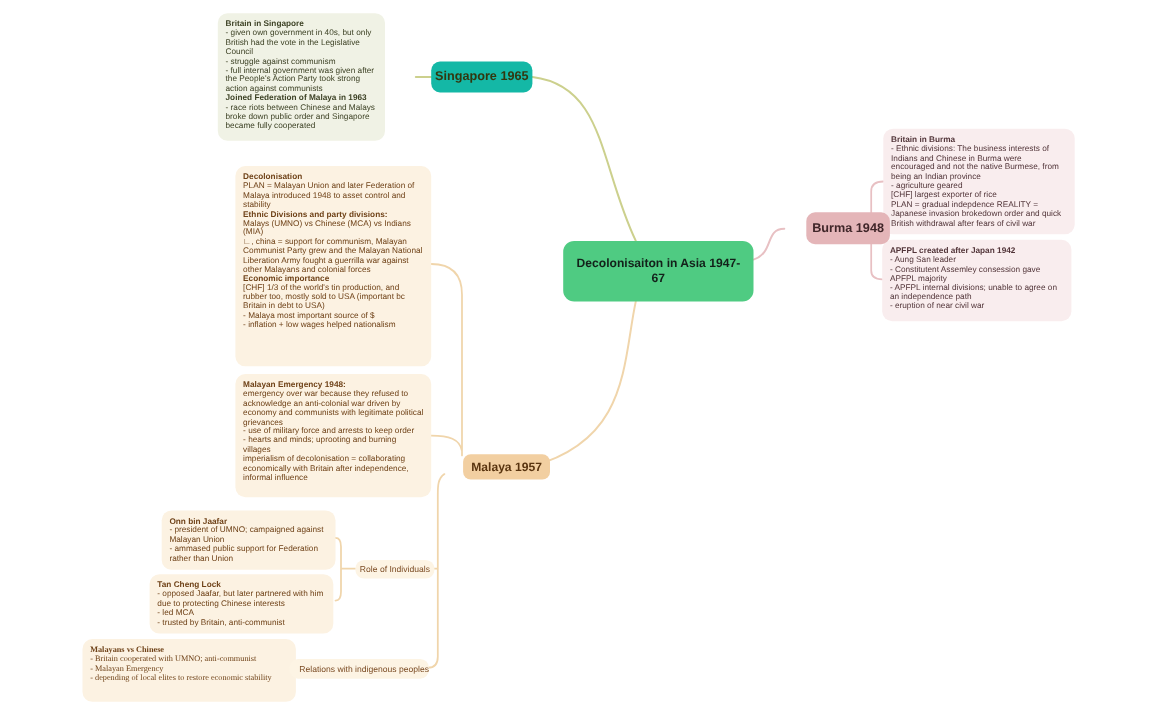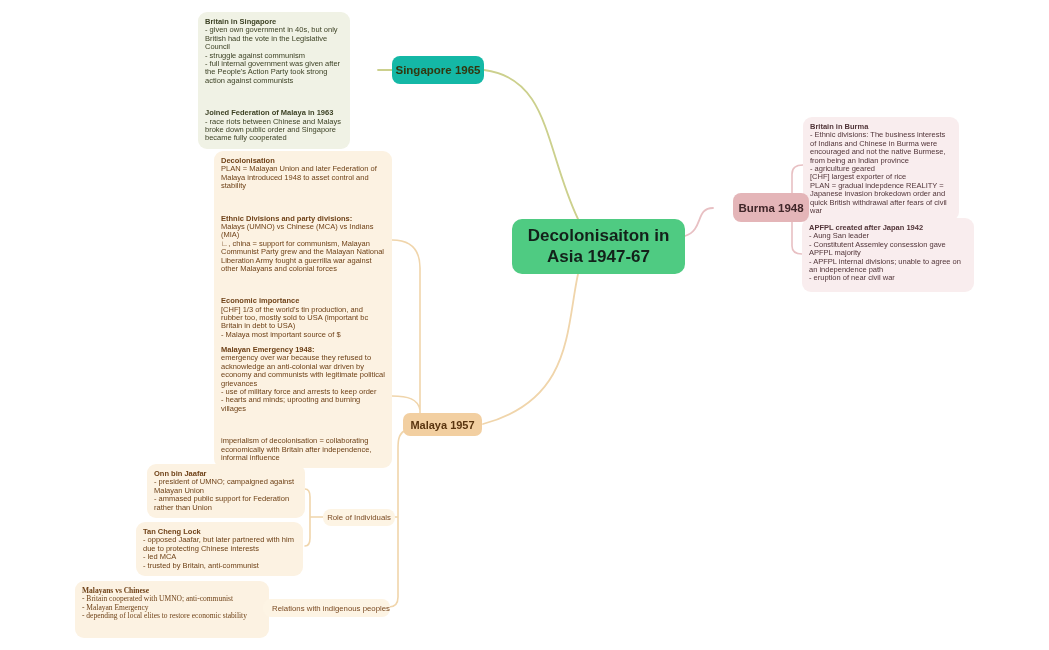--- a/index.html
+++ b/index.html
@@ -3,43 +3,43 @@
 <meta charset="utf-8">
 <style>
   html,body{margin:0;padding:0;background:#ffffff;}
   body{font-family:"Liberation Sans", sans-serif;}
   .canvas{position:relative;width:1049px;height:650px;background:#ffffff;overflow:hidden;}
   svg.connectors{position:absolute;left:0;top:0;z-index:0;}
   svg.connectors path{fill:none;stroke-linecap:round;stroke-linejoin:round;}
 
   .card{position:absolute;z-index:2;box-sizing:border-box;border-radius:9px;
         padding:6px 7px;font-size:7.5px;line-height:1.12;}
-  .card .sec + .sec{margin-top:24px;}
+  .card .sec + .sec{margin-top:0;}
   .card .t{font-weight:700;}
   .card .t:empty{display:none;}
   .card .b{white-space:pre-line;}
 
   .node{position:absolute;z-index:3;box-sizing:border-box;display:flex;
         align-items:center;justify-content:center;text-align:center;
         font-weight:700;border-radius:8px;}
 
   
   .sg-card{background:#f0f2e5;color:#3c4124;}
   .sg-node{background:#14b8a6;color:#32370f;font-size:11.5px;}
 
   
   .bu-card{background:#f9edee;color:#523539;}
   .bu-node{background:#e4b5b8;color:#402629;font-size:11.5px;margin-left:20px;}
 
   
   .ma-card{background:#fcf2e2;color:#6f4218;}
-  .ma-node{background:#f2cfa1;color:#59340f;font-size:11px;}
+  .ma-node{background:#f2cfa1;color:#59340f;font-size:11px;margin-left:18px;}
   .ma-label{background:#fdf4e4;color:#7a4a22;font-size:7.8px;font-weight:400;border-radius:8px;}
 
-  .central{background:#4fcb82;color:#13211a;font-size:17px;line-height:1.18;
+  .central{background:#4fcb82;color:#13211a;font-size:11px;line-height:1.18;
            border-radius:10px;padding:4px 10px;}
 </style>
 </head>
 <body>
 
 <div class="canvas">
 
   <svg class="connectors" width="1049" height="650" viewBox="0 0 1049 650">
 
     <path d="M378,70 L392,70" stroke="#ccd08d" stroke-width="1.8"></path>
@@ -71,21 +71,21 @@
       <div class="b">- race riots between Chinese and Malays broke down public order and Singapore became fully cooperated</div>
     </div>
   </div>
   <div class="node sg-node" style="left:392px;top:56px;width:92px;height:28px;">
     <span>Singapore 1965</span>
   </div>
 
   <div class="node bu-node" style="left:713px;top:193px;width:76px;height:29px;">
     <span>Burma 1948</span>
   </div>
-  <div class="card bu-card" style="left:803px;top:117px;width:156px;min-height:96px;">
+  <div class="card bu-card" style="left:803px;top:117px;width:174px;min-height:96px;">
     <div class="sec">
       <div class="t">Britain in Burma</div>
       <div class="b">- Ethnic divisions: The business interests of Indians and Chinese in Burma were encouraged and not the native Burmese, from being an Indian province
 - agriculture geared
 [CHF] largest exporter of rice
 PLAN = gradual indepdence REALITY = Japanese invasion brokedown order and quick British withdrawal after fears of civil war</div>
     </div>
   </div>
   <div class="card bu-card" style="left:802px;top:218px;width:172px;min-height:74px;">
     <div class="sec">

